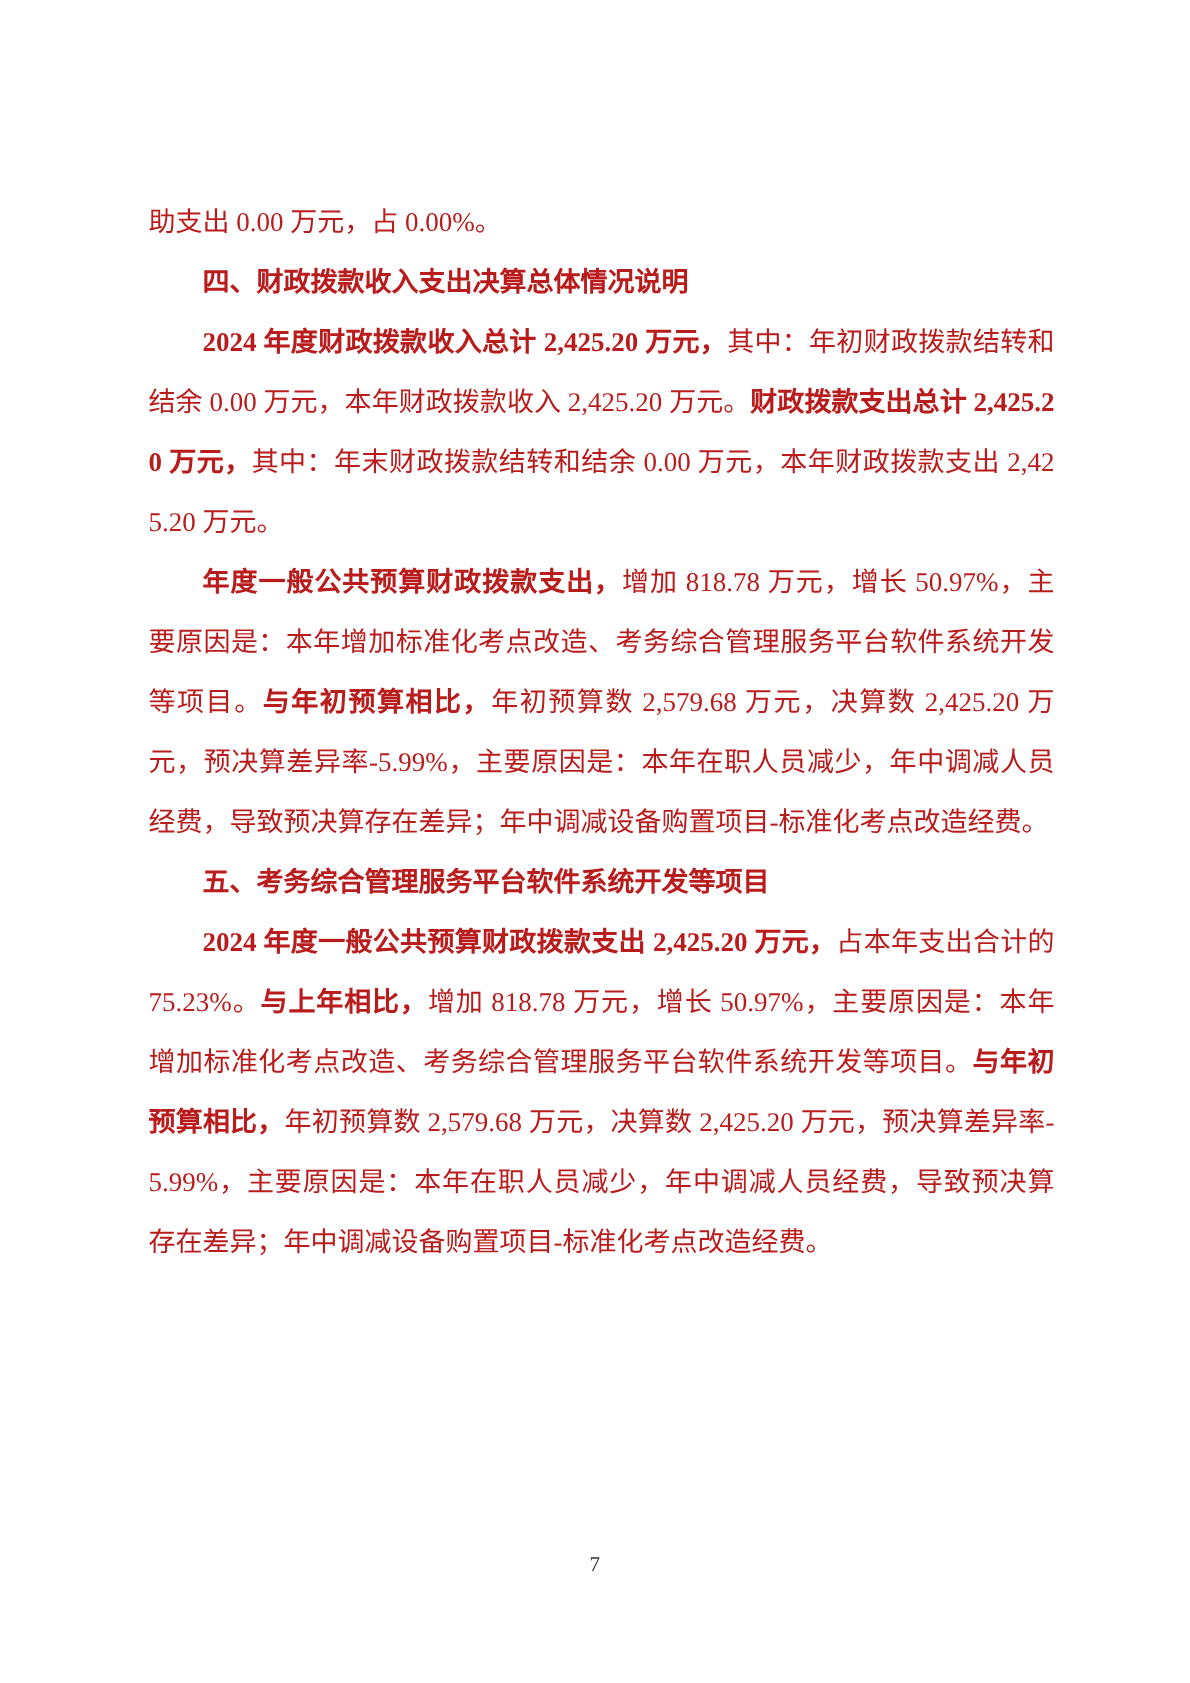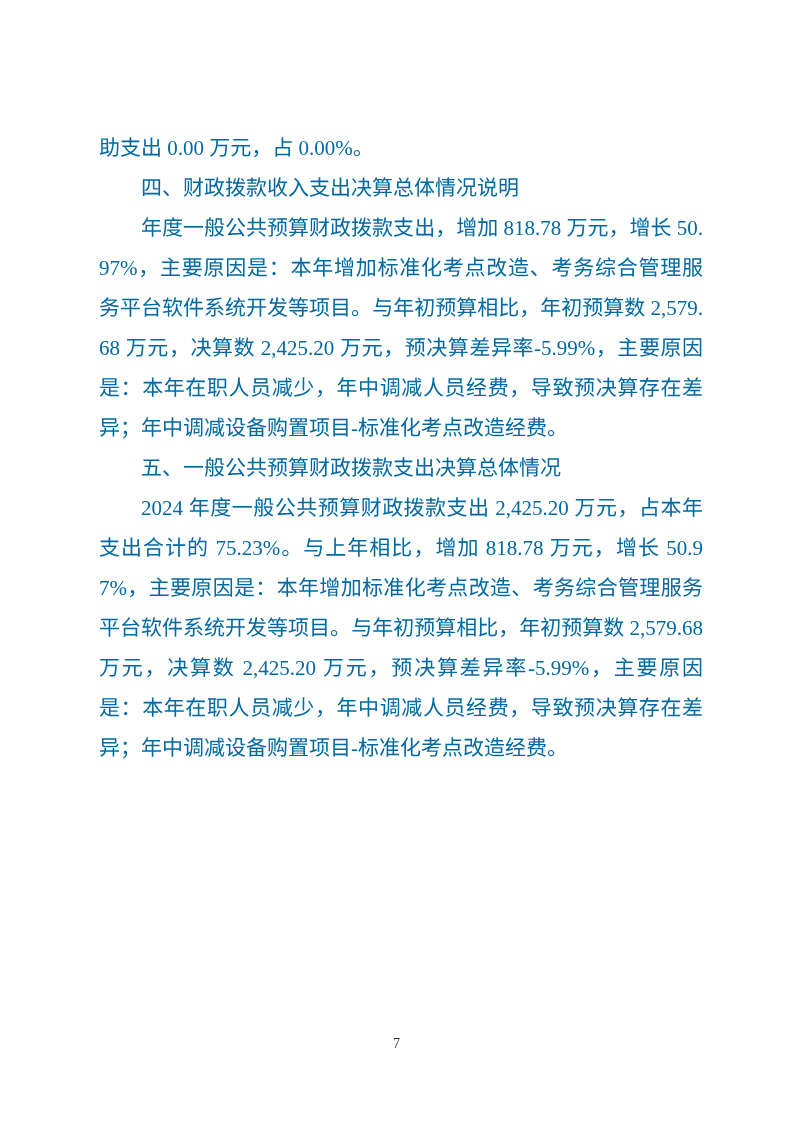--- a/index.html
+++ b/index.html
@@ -18,29 +18,29 @@
   }
   .content {
     position: absolute;
     left: 99px;
     top: 128px;
     width: 604px;
   }
   .content p {
     margin: 0;
     padding: 0;
-    font-size: 21px;
+    font-size: 18px;
     line-height: 40px;
     text-align: justify;
     word-break: break-all;
-    color: #0369a1;
+    color: #b91c1c;
   }
   .para { text-indent: 2em; }
   .para.no-indent { text-indent: 0; }
-  .run-bold { font-weight: normal; }
+  .run-bold { font-weight: bold; }
   .run-regular { font-weight: normal; }
   .h1 {
     font-family: "Liberation Sans", "DejaVu Sans", sans-serif;
     font-weight: bold;
     text-indent: 2em;
     font-size: 21.5px;
   }
   .h2 {
     font-family: "Liberation Serif", "DejaVu Serif", serif;
     font-weight: bold;
@@ -58,18 +58,19 @@
     color: #333333;
   }
 </style>
 </head>
 <body>
 
 <div class="page">
   <div class="content" id="doc-content">
       <p class="para no-indent"><span class="run-regular">助支出 0.00 万元，占 0.00%。</span></p>
       <p class="h1"><span class="run-bold">四、财政拨款收入支出决算总体情况说明</span></p>
+      <p class="para"><span class="run-bold">2024 年度财政拨款收入总计 2,425.20 万元，</span><span class="run-regular">其中：年初财政拨款结转和结余 0.00 万元，本年财政拨款收入 2,425.20 万元。</span><span class="run-bold">财政拨款支出总计 2,425.20 万元，</span><span class="run-regular">其中：年末财政拨款结转和结余 0.00 万元，本年财政拨款支出 2,425.20 万元。</span></p>
       <p class="para"><span class="run-bold">年度一般公共预算财政拨款支出，</span><span class="run-regular">增加 818.78 万元，增长 50.97%，主要原因是：本年增加标准化考点改造、考务综合管理服务平台软件系统开发等项目。</span><span class="run-bold">与年初预算相比，</span><span class="run-regular">年初预算数 2,579.68 万元，决算数 2,425.20 万元，预决算差异率-5.99%，主要原因是：本年在职人员减少，年中调减人员经费，导致预决算存在差异；年中调减设备购置项目-标准化考点改造经费。</span></p>
-      <p class="h1"><span class="run-bold">五、一般公共预算财政拨款支出决算总体情况</span></p>
+      <p class="h1"><span class="run-bold">五、考务综合管理服务平台软件系统开发等项目</span></p>
       <p class="para"><span class="run-bold">2024 年度一般公共预算财政拨款支出 2,425.20 万元，</span><span class="run-regular">占本年支出合计的 75.23%。</span><span class="run-bold">与上年相比，</span><span class="run-regular">增加 818.78 万元，增长 50.97%，主要原因是：本年增加标准化考点改造、考务综合管理服务平台软件系统开发等项目。</span><span class="run-bold">与年初预算相比，</span><span class="run-regular">年初预算数 2,579.68 万元，决算数 2,425.20 万元，预决算差异率-5.99%，主要原因是：本年在职人员减少，年中调减人员经费，导致预决算存在差异；年中调减设备购置项目-标准化考点改造经费。</span></p>
     </div>
   <div class="page-number">7</div>
 </div>
 
 </body></html>

